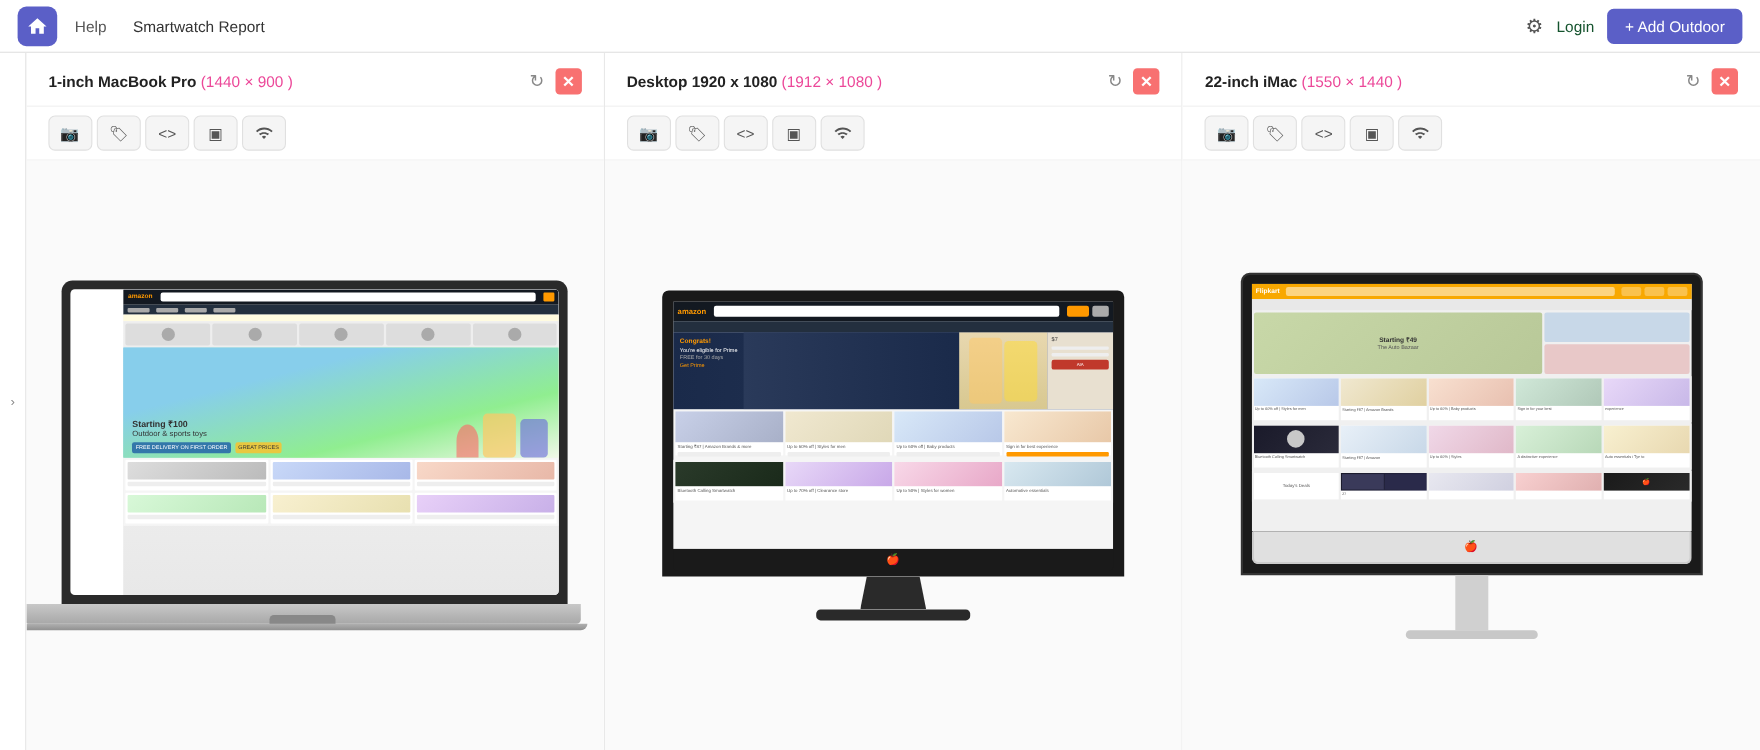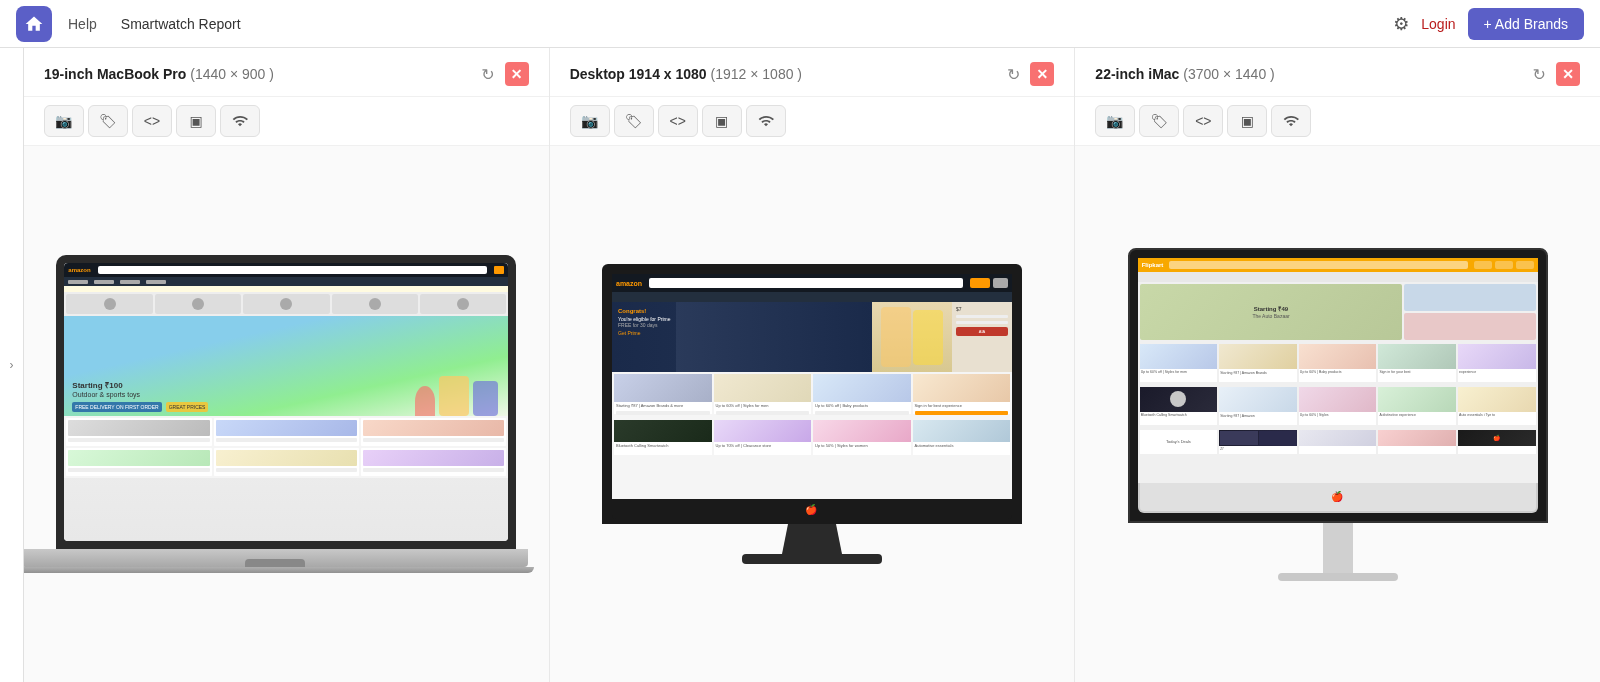--- a/index.html
+++ b/index.html
@@ -23,21 +23,21 @@
       display: flex; align-items: center; justify-content: center;
       margin-right: 16px;
       flex-shrink: 0;
     }
     .header-logo svg { fill: white; width: 20px; height: 20px; }
     .header-nav { display: flex; align-items: center; gap: 24px; flex: 1; }
     .header-nav-item { font-size: 14px; color: #555; cursor: pointer; }
     .header-nav-item.active { color: #333; font-weight: 500; }
     .header-actions { display: flex; align-items: center; gap: 12px; }
     .header-gear { font-size: 18px; color: #555; cursor: pointer; }
-    .header-login { font-size: 14px; color: #b91c1c; cursor: pointer; }
+    .header-login { font-size: 14px; color: #14532d; cursor: pointer; }
     .header-add-btn {
       background: #5b5fc7;
       color: white;
       border: none;
       border-radius: 6px;
       padding: 8px 16px;
       font-size: 14px;
       font-weight: 500;
       cursor: pointer;
       white-space: nowrap;
@@ -78,21 +78,21 @@
 
     
     .panel-header {
       display: flex;
       align-items: center;
       justify-content: space-between;
       padding: 14px 20px 10px;
       border-bottom: 1px solid #f0f0f0;
     }
     .panel-title { font-size: 14px; font-weight: 600; color: #222; }
-    .panel-title .resolution { color: #737373; font-weight: 400; }
+    .panel-title .resolution { color: #ec4899; font-weight: 400; }
     .panel-header-actions { display: flex; align-items: center; gap: 8px; }
     .panel-reload-btn {
       background: none; border: none; cursor: pointer;
       font-size: 16px; color: #888; padding: 2px;
     }
     .panel-close-btn {
       background: #f87171; border: none; cursor: pointer;
       width: 24px; height: 24px; border-radius: 4px;
       display: flex; align-items: center; justify-content: center;
       color: white; font-size: 14px; font-weight: bold;
@@ -142,20 +142,21 @@
       width: 100%;
       position: relative;
     }
     .laptop-screen {
       background: #fff;
       border-radius: 4px;
       overflow: hidden;
       width: 100%;
       aspect-ratio: 16/10;
       position: relative;
+      padding-left: 48px;
     }
     .laptop-base {
       background: linear-gradient(to bottom, #c8c8c8, #a8a8a8);
       width: 110%;
       height: 18px;
       margin-left: -5%;
       border-radius: 0 0 4px 4px;
       position: relative;
     }
     .laptop-base::after {
@@ -359,36 +360,36 @@
       <path d="M10 20v-6h4v6h5v-8h3L12 3 2 12h3v8z"></path>
     </svg>
   </div>
   <nav class="header-nav">
     <span class="header-nav-item">Help</span>
     <span class="header-nav-item active">Smartwatch Report</span>
   </nav>
   <div class="header-actions">
     <span class="header-gear">⚙</span>
     <span class="header-login">Login</span>
-    <button class="header-add-btn">+ Add Brands</button>
+    <button class="header-add-btn">+ Add Outdoor</button>
   </div>
 </header>
 
 <div class="main">
 
   <div class="sidebar-arrow">
     <span>›</span>
   </div>
 
   <div class="panels-container">
 
     <div class="device-panel">
       <div class="panel-header">
         <span class="panel-title">
-          <span>19-inch MacBook Pro</span>
+          <span>1-inch MacBook Pro</span>
           <span class="resolution">(1440 × 900 )</span>
         </span>
         <div class="panel-header-actions">
           <button class="panel-reload-btn">↻</button>
           <button class="panel-close-btn">✕</button>
         </div>
       </div>
       <div class="panel-toolbar">
         <button class="toolbar-btn">📷</button>
         <button class="toolbar-btn">🏷</button>
@@ -483,21 +484,21 @@
           </div>
           <div class="laptop-base"></div>
           <div class="laptop-foot"></div>
         </div>
       </div>
     </div>
 
     <div class="device-panel">
       <div class="panel-header">
         <span class="panel-title">
-          <span>Desktop 1914 x 1080</span>
+          <span>Desktop 1920 x 1080</span>
           <span class="resolution">(1912 × 1080 )</span>
         </span>
         <div class="panel-header-actions">
           <button class="panel-reload-btn">↻</button>
           <button class="panel-close-btn">✕</button>
         </div>
       </div>
       <div class="panel-toolbar">
         <button class="toolbar-btn">📷</button>
         <button class="toolbar-btn">🏷</button>
@@ -589,21 +590,21 @@
           <div class="monitor-stand"></div>
           <div class="monitor-base"></div>
         </div>
       </div>
     </div>
 
     <div class="device-panel">
       <div class="panel-header">
         <span class="panel-title">
           <span>22-inch iMac</span>
-          <span class="resolution">(3700 × 1440 )</span>
+          <span class="resolution">(1550 × 1440 )</span>
         </span>
         <div class="panel-header-actions">
           <button class="panel-reload-btn">↻</button>
           <button class="panel-close-btn">✕</button>
         </div>
       </div>
       <div class="panel-toolbar">
         <button class="toolbar-btn">📷</button>
         <button class="toolbar-btn">🏷</button>
         <button class="toolbar-btn">&lt;&gt;</button>

